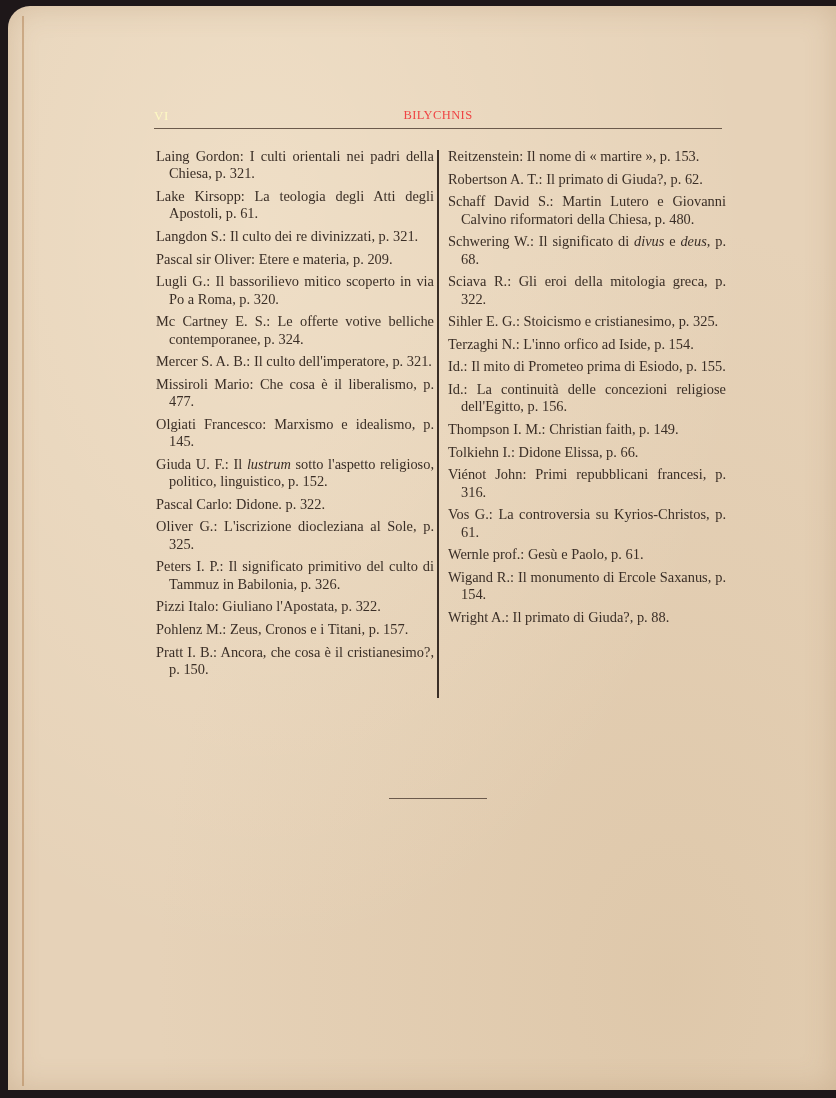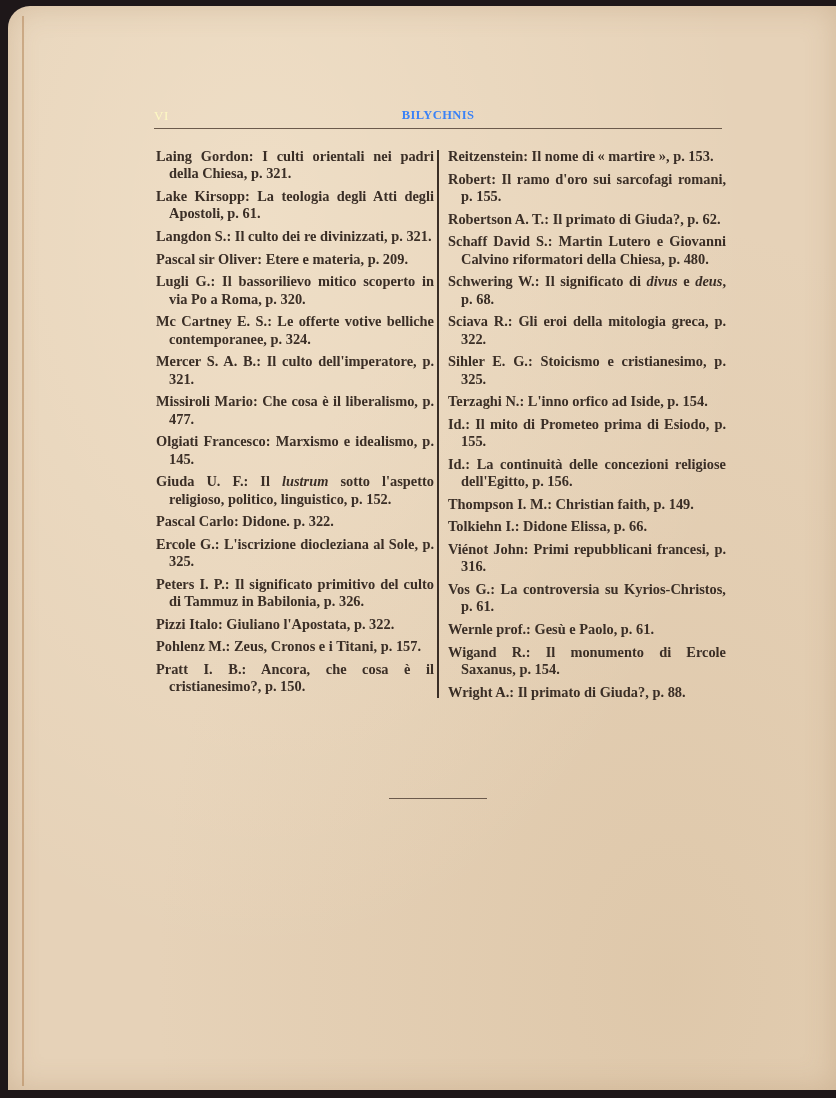--- a/index.html
+++ b/index.html
@@ -25,41 +25,40 @@
   }
   .header {
     position: absolute; left: 154px; top: 108px; width: 568px; height: 22px;
   }
   .page-number {
     position: absolute; left: 0; top: 0;
     font-size: 13px; color: #fef9c3; letter-spacing: 0.5px;
   }
   .running-title {
     position: absolute; left: 0; right: 0; top: 0; text-align: center;
-    font-size: 12.5px; font-weight: bold; color: #3b82f6; letter-spacing: 0.4px;
+    font-size: 12.5px; font-weight: normal; color: #ef4444; letter-spacing: 0.4px;
   }
   .header-rule {
     position: absolute; left: 154px; top: 128px; width: 568px; height: 1px;
     background: #6b5a4c;
   }
   .column {
     position: absolute; top: 148px; width: 278px;
     font-size: 14.4px; line-height: 17.4px; color: #3a2e26;
   }
   .col-left { left: 156px; }
   .col-right { left: 448px; }
   .col-divider {
     position: absolute; left: 437px; top: 150px; width: 1.5px; height: 548px;
     background: #3a2e26;
   }
   .entry {
     margin: 0 0 5.2px 0;
     padding-left: 13px; text-indent: -13px;
     text-align: justify;
-    font-weight: bold;
   }
   .entry .it { font-style: italic; }
   .end-rule {
     position: absolute; left: 389px; top: 798px; width: 98px; height: 1px;
     background: #6b5a4c;
   }
 </style>
 </head>
 <body>
 
@@ -78,30 +77,29 @@
     <p class="entry"><span>Lake Kirsopp:</span> <span>La teologia degli Atti degli Apostoli, p. 61.</span></p>
     <p class="entry"><span>Langdon S.:</span> <span>Il culto dei re divinizzati, p. 321.</span></p>
     <p class="entry"><span>Pascal sir Oliver:</span> <span>Etere e materia, p. 209.</span></p>
     <p class="entry"><span>Lugli G.:</span> <span>Il bassorilievo mitico scoperto in via Po a Roma, p. 320.</span></p>
     <p class="entry"><span>Mc Cartney E. S.:</span> <span>Le offerte votive belliche contemporanee, p. 324.</span></p>
     <p class="entry"><span>Mercer S. A. B.:</span> <span>Il culto dell'imperatore, p. 321.</span></p>
     <p class="entry"><span>Missiroli Mario:</span> <span>Che cosa è il liberalismo, p. 477.</span></p>
     <p class="entry"><span>Olgiati Francesco:</span> <span>Marxismo e idealismo, p. 145.</span></p>
     <p class="entry"><span>Giuda U. F.:</span> <span>Il </span><span class="it">lustrum</span><span> sotto l'aspetto religioso, politico, linguistico, p. 152.</span></p>
     <p class="entry"><span>Pascal Carlo:</span> <span>Didone. p. 322.</span></p>
-    <p class="entry"><span>Ercole G.:</span> <span>L'iscrizione diocleziana al Sole, p. 325.</span></p>
+    <p class="entry"><span>Oliver G.:</span> <span>L'iscrizione diocleziana al Sole, p. 325.</span></p>
     <p class="entry"><span>Peters I. P.:</span> <span>Il significato primitivo del culto di Tammuz in Babilonia, p. 326.</span></p>
     <p class="entry"><span>Pizzi Italo:</span> <span>Giuliano l'Apostata, p. 322.</span></p>
     <p class="entry"><span>Pohlenz M.:</span> <span>Zeus, Cronos e i Titani, p. 157.</span></p>
     <p class="entry"><span>Pratt I. B.:</span> <span>Ancora, che cosa è il cristianesimo?, p. 150.</span></p>
   </div>
 <div class="col-divider"></div>
 <div class="column col-right" id="col-right">
     <p class="entry"><span>Reitzenstein:</span> <span>Il nome di « martire », p. 153.</span></p>
-    <p class="entry"><span>Robert:</span> <span>Il ramo d'oro sui sarcofagi romani, p. 155.</span></p>
     <p class="entry"><span>Robertson A. T.:</span> <span>Il primato di Giuda?, p. 62.</span></p>
     <p class="entry"><span>Schaff David S.:</span> <span>Martin Lutero e Giovanni Calvino riformatori della Chiesa, p. 480.</span></p>
     <p class="entry"><span>Schwering W.:</span> <span>Il significato di </span><span class="it">divus</span><span> e </span><span class="it">deus</span><span>, p. 68.</span></p>
     <p class="entry"><span>Sciava R.:</span> <span>Gli eroi della mitologia greca, p. 322.</span></p>
     <p class="entry"><span>Sihler E. G.:</span> <span>Stoicismo e cristianesimo, p. 325.</span></p>
     <p class="entry"><span>Terzaghi N.:</span> <span>L'inno orfico ad Iside, p. 154.</span></p>
     <p class="entry"><span>Id.:</span> <span>Il mito di Prometeo prima di Esiodo, p. 155.</span></p>
     <p class="entry"><span>Id.:</span> <span>La continuità delle concezioni religiose dell'Egitto, p. 156.</span></p>
     <p class="entry"><span>Thompson I. M.:</span> <span>Christian faith, p. 149.</span></p>
     <p class="entry"><span>Tolkiehn I.:</span> <span>Didone Elissa, p. 66.</span></p>

